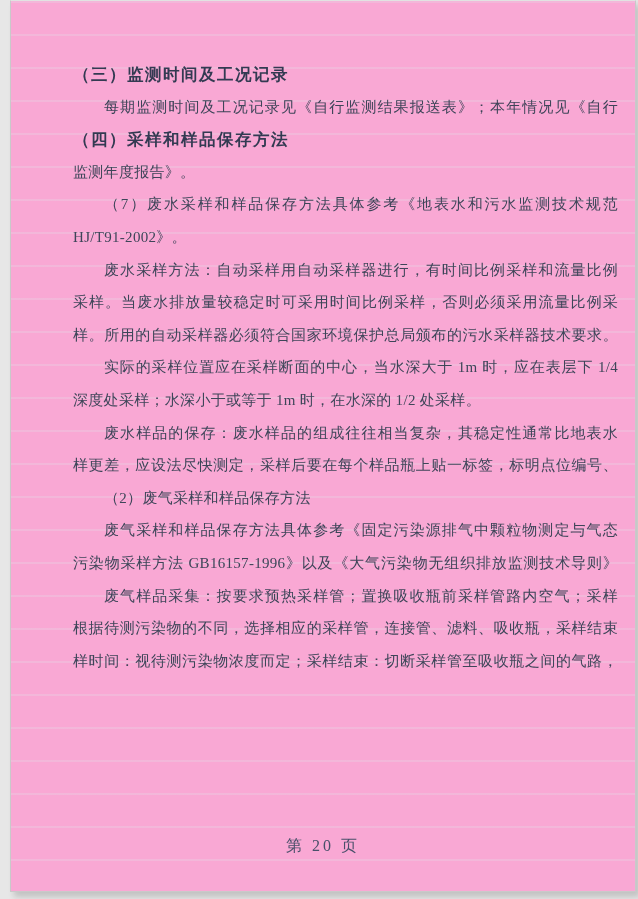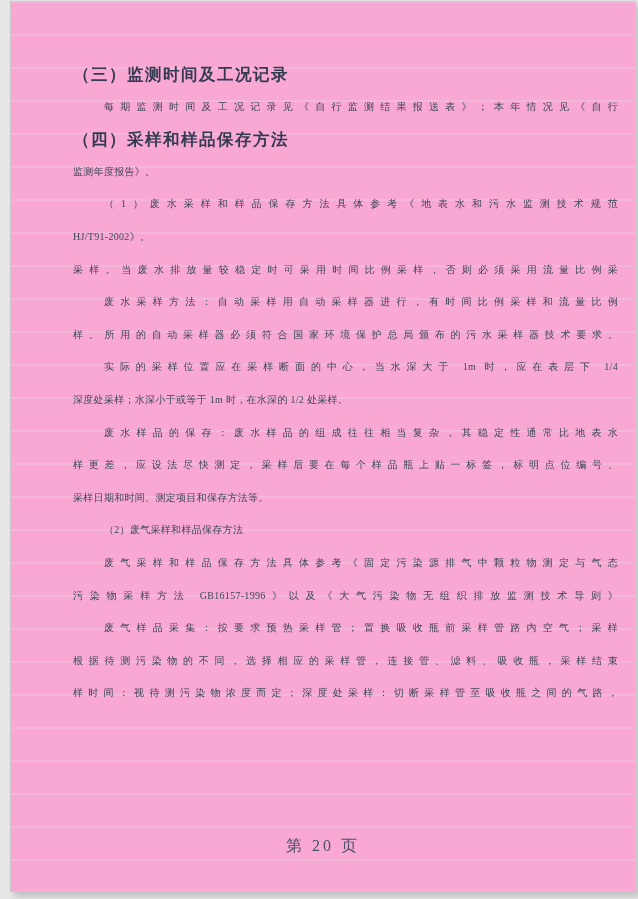--- a/index.html
+++ b/index.html
@@ -42,21 +42,21 @@
   }
   .textblock {
     position: absolute;
     left: 62px;
     top: 57px;
     width: 545px;
   }
   .line {
     height: 32.6px;
     line-height: 32.6px;
-    font-size: 10px;
+    font-size: 15px;
     color: #3e4559;
     letter-spacing: 0.3px;
     text-align: left;
     white-space: nowrap;
   }
   .line.j {
     white-space: normal;
     text-align: justify;
     text-align-last: justify;
     text-justify: inter-character;
@@ -83,32 +83,31 @@
 </head>
 <body>
 
 <div class="stage">
   <div class="paper">
     <div class="textblock">
       <div class="line heading">（三）监测时间及工况记录</div>
       <div class="line indent j">每期监测时间及工况记录见《自行监测结果报送表》；本年情况见《自行</div>
       <div class="line heading">（四）采样和样品保存方法</div>
       <div class="line">监测年度报告》。</div>
-      <div class="line indent j">（1）废水采样和样品保存方法具体参考《地表水和污水监测技术规范</div>
+      <div class="line indent j">（7）废水采样和样品保存方法具体参考《地表水和污水监测技术规范</div>
       <div class="line">HJ/T91-2002》。</div>
+      <div class="line indent j">废水采样方法：自动采样用自动采样器进行，有时间比例采样和流量比例</div>
       <div class="line j">采样。当废水排放量较稳定时可采用时间比例采样，否则必须采用流量比例采</div>
-      <div class="line indent j">废水采样方法：自动采样用自动采样器进行，有时间比例采样和流量比例</div>
       <div class="line j">样。所用的自动采样器必须符合国家环境保护总局颁布的污水采样器技术要求。</div>
       <div class="line indent j">实际的采样位置应在采样断面的中心，当水深大于 1m 时，应在表层下 1/4</div>
       <div class="line">深度处采样；水深小于或等于 1m 时，在水深的 1/2 处采样。</div>
       <div class="line indent j">废水样品的保存：废水样品的组成往往相当复杂，其稳定性通常比地表水</div>
       <div class="line j">样更差，应设法尽快测定，采样后要在每个样品瓶上贴一标签，标明点位编号、</div>
-      <div class="line">采样日期和时间、测定项目和保存方法等。</div>
       <div class="line indent">（2）废气采样和样品保存方法</div>
       <div class="line indent j">废气采样和样品保存方法具体参考《固定污染源排气中颗粒物测定与气态</div>
       <div class="line j">污染物采样方法 GB16157-1996》以及《大气污染物无组织排放监测技术导则》</div>
       <div class="line indent j">废气样品采集：按要求预热采样管；置换吸收瓶前采样管路内空气；采样</div>
       <div class="line j">根据待测污染物的不同，选择相应的采样管，连接管、滤料、吸收瓶，采样结束</div>
-      <div class="line j">样时间：视待测污染物浓度而定；深度处采样：切断采样管至吸收瓶之间的气路，</div>
+      <div class="line j">样时间：视待测污染物浓度而定；采样结束：切断采样管至吸收瓶之间的气路，</div>
     </div>
     <div class="footer">第 20 页</div>
   </div>
 </div>
 
 </body></html>

